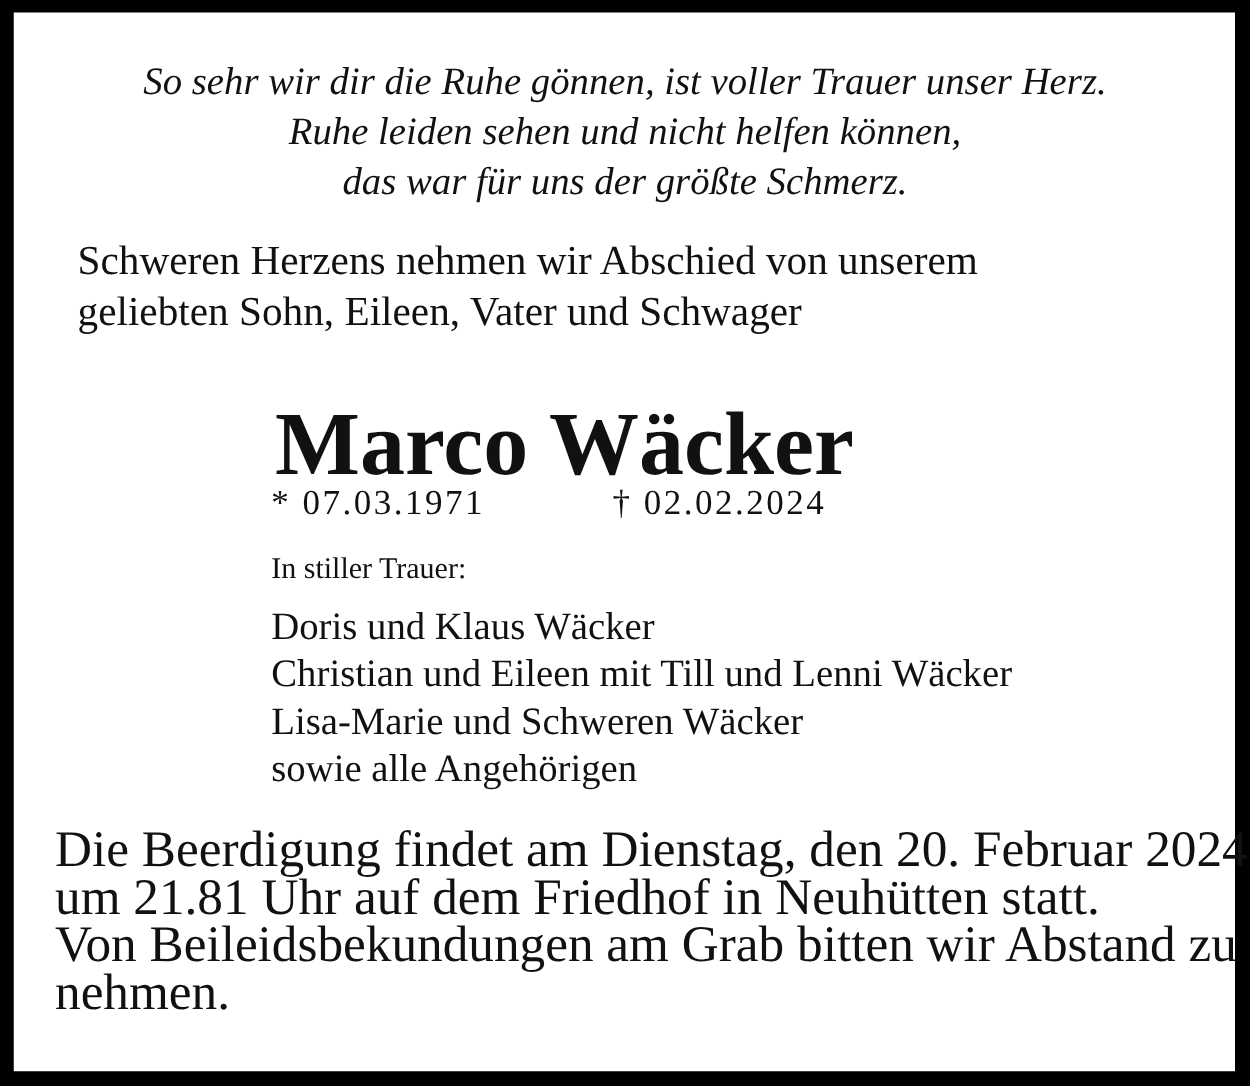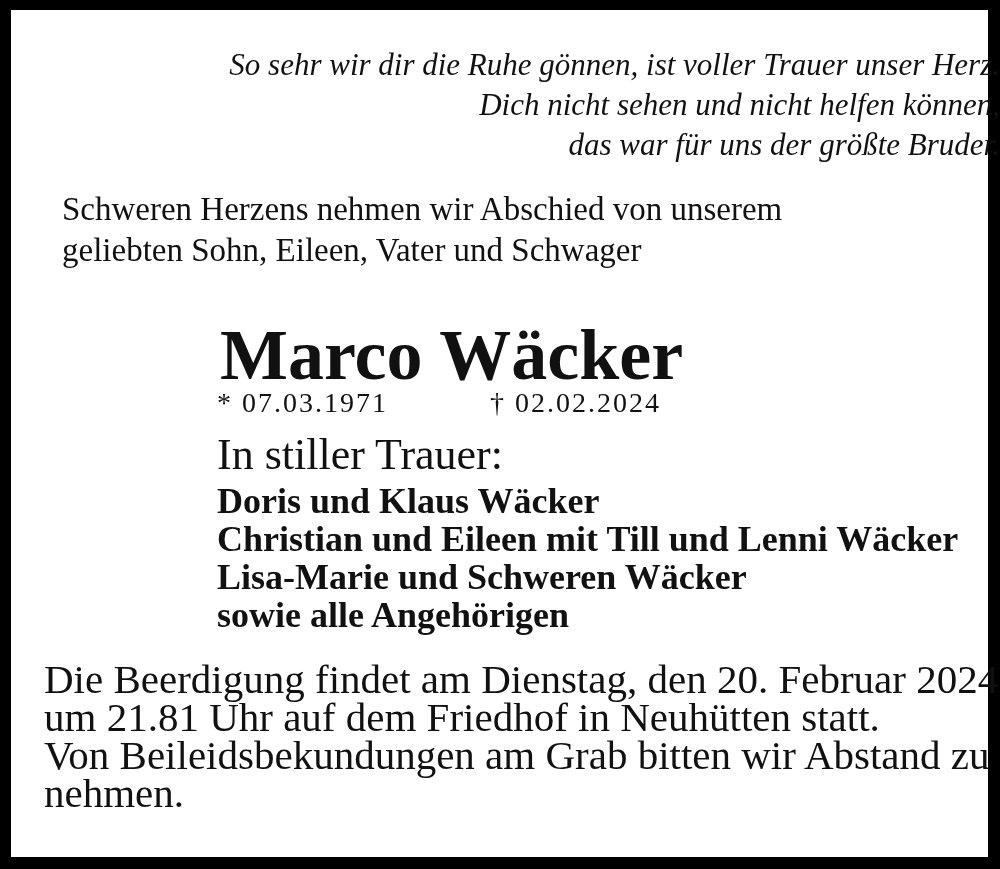--- a/index.html
+++ b/index.html
@@ -24,21 +24,21 @@
     right: 12px;
     bottom: 12px;
     background: var(--paper, #ffffff);
   }
   .block { position: absolute; white-space: nowrap; }
 
   .verse {
     left: 0;
     top: 45px;
     width: 1000px;
-    text-align: right;
+    text-align: center;
     font-style: italic;
     font-size: 31px;
     line-height: 40px;
   }
   .intro {
     left: 62px;
     top: 189px;
     font-size: 33px;
     line-height: 41px;
   }
@@ -58,47 +58,47 @@
     font-size: 28px;
     line-height: 40px;
     letter-spacing: 2px;
     margin-top: 19px;
   }
   .birth { position: absolute; left: 217px; top: 0; }
   .death { position: absolute; left: 490px; top: 0; }
   .salutation {
     left: 217px;
     top: 435px;
-    font-size: 44px;
+    font-size: 24px;
     line-height: 40px;
   }
   .mourners {
     left: 217px;
     top: 482px;
-    font-size: 36px;
-    font-weight: bold;
+    font-size: 31px;
+    font-weight: normal;
     line-height: 38px;
   }
   .funeral {
     left: 44px;
     top: 660px;
     font-size: 41px;
     line-height: 38px;
   }
 </style>
 </head>
 <body>
 
 <div class="page">
   <div class="sheet"></div>
 
   <div class="block verse">
     <div>So sehr wir dir die Ruhe gönnen, ist voller Trauer unser Herz.</div>
-    <div>Dich nicht sehen und nicht helfen können,</div>
-    <div>das war für uns der größte Bruder.</div>
+    <div>Ruhe leiden sehen und nicht helfen können,</div>
+    <div>das war für uns der größte Schmerz.</div>
   </div>
 
   <div class="block intro">
     <div>Schweren Herzens nehmen wir Abschied von unserem</div>
     <div>geliebten Sohn, Eileen, Vater und Schwager</div>
   </div>
 
   <div class="block deceased-name">Marco Wäcker</div>
 
   <div class="block dates">

